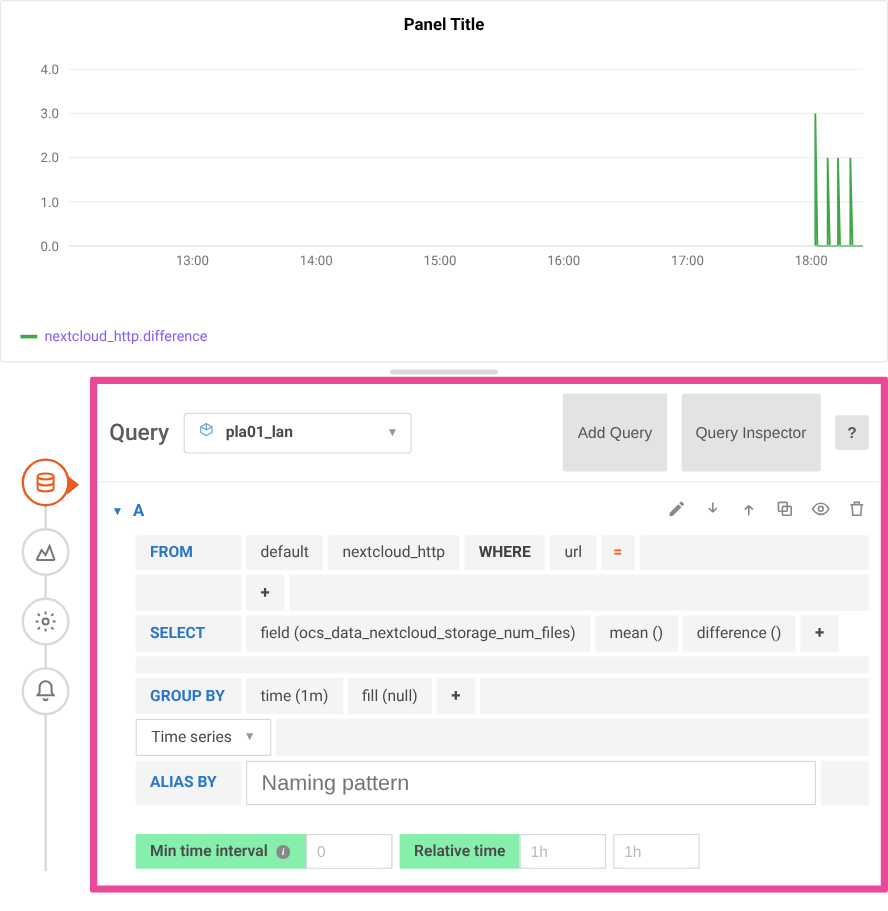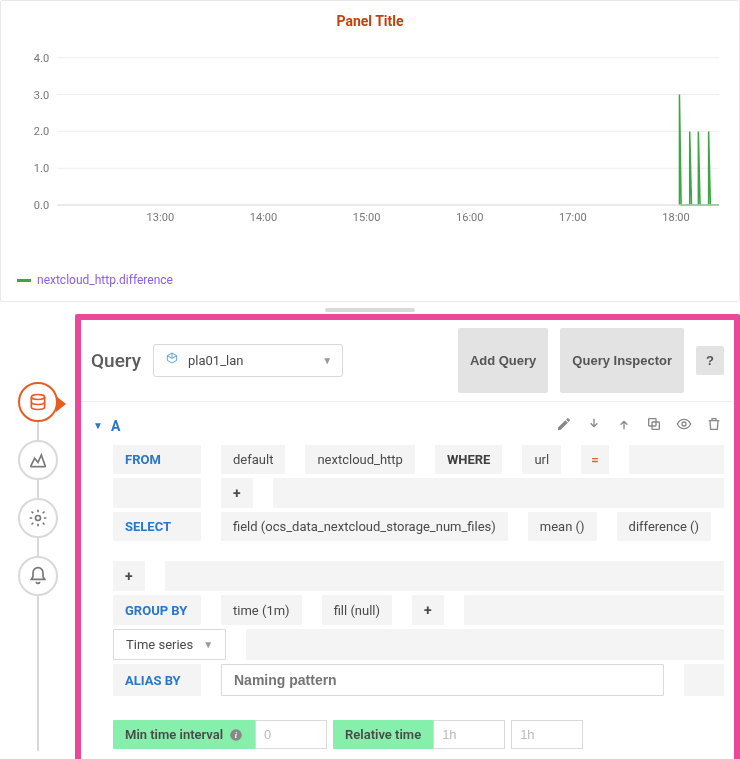--- a/index.html
+++ b/index.html
@@ -1,20 +1,20 @@
 <!DOCTYPE html>
 <html><head>
 <meta charset="utf-8">
 <style>
   * { box-sizing: border-box; margin: 0; padding: 0; }
   body { font-family: -apple-system, BlinkMacSystemFont, "Segoe UI", Roboto, Helvetica, Arial, sans-serif; background: #fff; color: #333; font-size: 13px; width: 740px; }
 
   
   .chart-panel { border: 1px solid #e8e8e8; border-radius: 2px; margin: 0 0 6px 0; padding: 8px 10px 12px; background: #fff; }
-  .chart-title { text-align: center; font-weight: 700; font-size: 14px; color: #c2410c; padding: 4px 0 8px; }
+  .chart-title { text-align: center; font-weight: 700; font-size: 14px; color: #000000; padding: 4px 0 8px; }
   .chart-canvas { position: relative; height: 190px; margin: 0 4px 6px 10px;}
   .chart-canvas svg { width: 100%; height: 100%; }
   .legend-row { display: flex; align-items: center; gap: 6px; font-size: 12px; color: #8b5cf6; padding: 4px 6px 2px; margin-top: 42px; }
   .legend-swatch { width: 14px; height: 3px; background: #3ca744; display: inline-block; }
   .resize-handle { height: 6px; display: flex; justify-content: center; }
   .resize-handle .grip { width: 90px; height: 4px; background: #d9d9d9; border-radius: 2px; }
 
   
   .editor-wrap { display: flex; }
   .tabs-col { width: 75px; padding-top: 68px; display: flex; flex-direction: column; align-items: center; position: relative; }
@@ -24,45 +24,45 @@
   .tab-bubble.active { border-color: #e85c22; }
   .tab-bubble .pointer { display: none; }
   .tab-bubble.active .pointer { display: block; position: absolute; left: 36px; top: 12px; width: 0; height: 0; border-top: 8px solid transparent; border-bottom: 8px solid transparent; border-left: 10px solid #e85c22; }
 
   .editor-panel { flex: 1; border: 6px solid #ec4899; border-radius: 2px; background: #fff; }
 
   .editor-header { display: flex; align-items: center; padding: 8px 10px; border-bottom: 1px solid #eee; gap: 12px; }
   .editor-header h2 { font-size: 19px; color: #5c5c5c; font-weight: 500; }
   .ds-select { display: flex; align-items: center; gap: 8px; border: 1px solid #d9d9d9; border-radius: 3px; padding: 6px 10px; min-width: 190px; cursor: pointer; }
   .ds-icon svg { width: 16px; height: 16px; }
-  .ds-select .ds-name { color: #4a4a4a; flex: 1; }
+  .ds-select .ds-name { color: #4a4a4a; flex: 1; font-weight: bold; }
   .caret { color: #999; font-size: 10px; }
   .spacer { flex: 1; }
-  .btn { background: #e3e3e3; color: #555; border: none; padding: 25px 12px; font-size: 13px; border-radius: 2px; cursor: pointer; font-weight: 700; }
+  .btn { background: #e3e3e3; color: #555; border: none; padding: 25px 12px; font-size: 13px; border-radius: 2px; cursor: pointer; font-weight: 400; }
   .btn.square { padding: 7px 10px; font-weight: 700; }
 
   .editor-body { padding: 8px 10px 14px; }
   .query-row-header { display: flex; align-items: center; gap: 8px; padding: 6px 2px; }
   .query-row-header .caret { color: #2a77c9; }
   .query-row-header .qname { color: #2a77c9; font-weight: 700; font-size: 14px; }
   .row-icons { margin-left: auto; display: flex; gap: 14px; color: #888; }
   .row-icons span, .row-icons svg { cursor: pointer; }
   .row-icons svg { width: 16px; height: 16px; }
 
   .segments { display: flex; flex-direction: column; gap: 0; padding: 4px 0 0 22px; margin-bottom: 20px;}
-  .seg-row { display: flex; align-items: stretch; flex-wrap: wrap; gap: 20px; margin-bottom: 4px;}
+  .seg-row { display: flex; align-items: stretch; flex-wrap: wrap; gap: 4px; margin-bottom: 4px;}
   .seg { display: inline-flex; align-items: center; padding: 7px 12px; background: #f4f4f4; color: #4a4a4a; font-size: 13px; cursor: pointer; border-radius: 1px; white-space: nowrap; }
   .seg.label { min-width: 88px; color: #2a77c9; font-weight: 700; background: #f4f4f4; }
   .seg.kw { color: #404040; font-weight: 700; }
   .seg.op { color: #e85c22; font-weight: 700; padding: 7px 10px; }
   .seg.plus { font-weight: 700; font-size: 14px; padding: 7px 12px; }
   .seg.fill { flex: 1; background: #f4f4f4; }
   .seg.blank { background: #f4f4f4; min-width: 88px; }
   .seg.input { background: #fff; border: 1px solid #d9d9d9; }
-  .seg.input input { border: none; outline: none; font-size: 14px; width: 100%; color: #14532d; font-weight: bold; }
+  .seg.input input { border: none; outline: none; font-size: 18px; width: 100%; color: #14532d; }
   .seg.select { background: #fff; border: 1px solid #d9d9d9; gap: 10px; }
   .blacked { display: inline-block; width: 76px; height: 12px; background: #222; vertical-align: middle; margin: 0 1px; }
 
   .footer-row { display: flex; gap: 6px; padding: 0 0 0 22px; align-items: stretch; }
   .footer-group { display: flex; align-items: stretch; background: #86efac; border-radius: 1px; }
   .footer-label { display: inline-flex; align-items: center; padding: 7px 12px; color: #4a4a4a; font-weight: 600; font-size: 13px; gap: 6px; }
   .footer-input { border: 1px solid #d9d9d9; background: #fff; width: 72px; padding: 0 8px; }
   .footer-input input { border: none; outline: none; width: 100%; height: 100%; font-size: 13px; color: #444; }
   .footer-input input::placeholder { color: #bbb; }
   .info-icon { width: 14px; height: 14px; fill: #888; }

